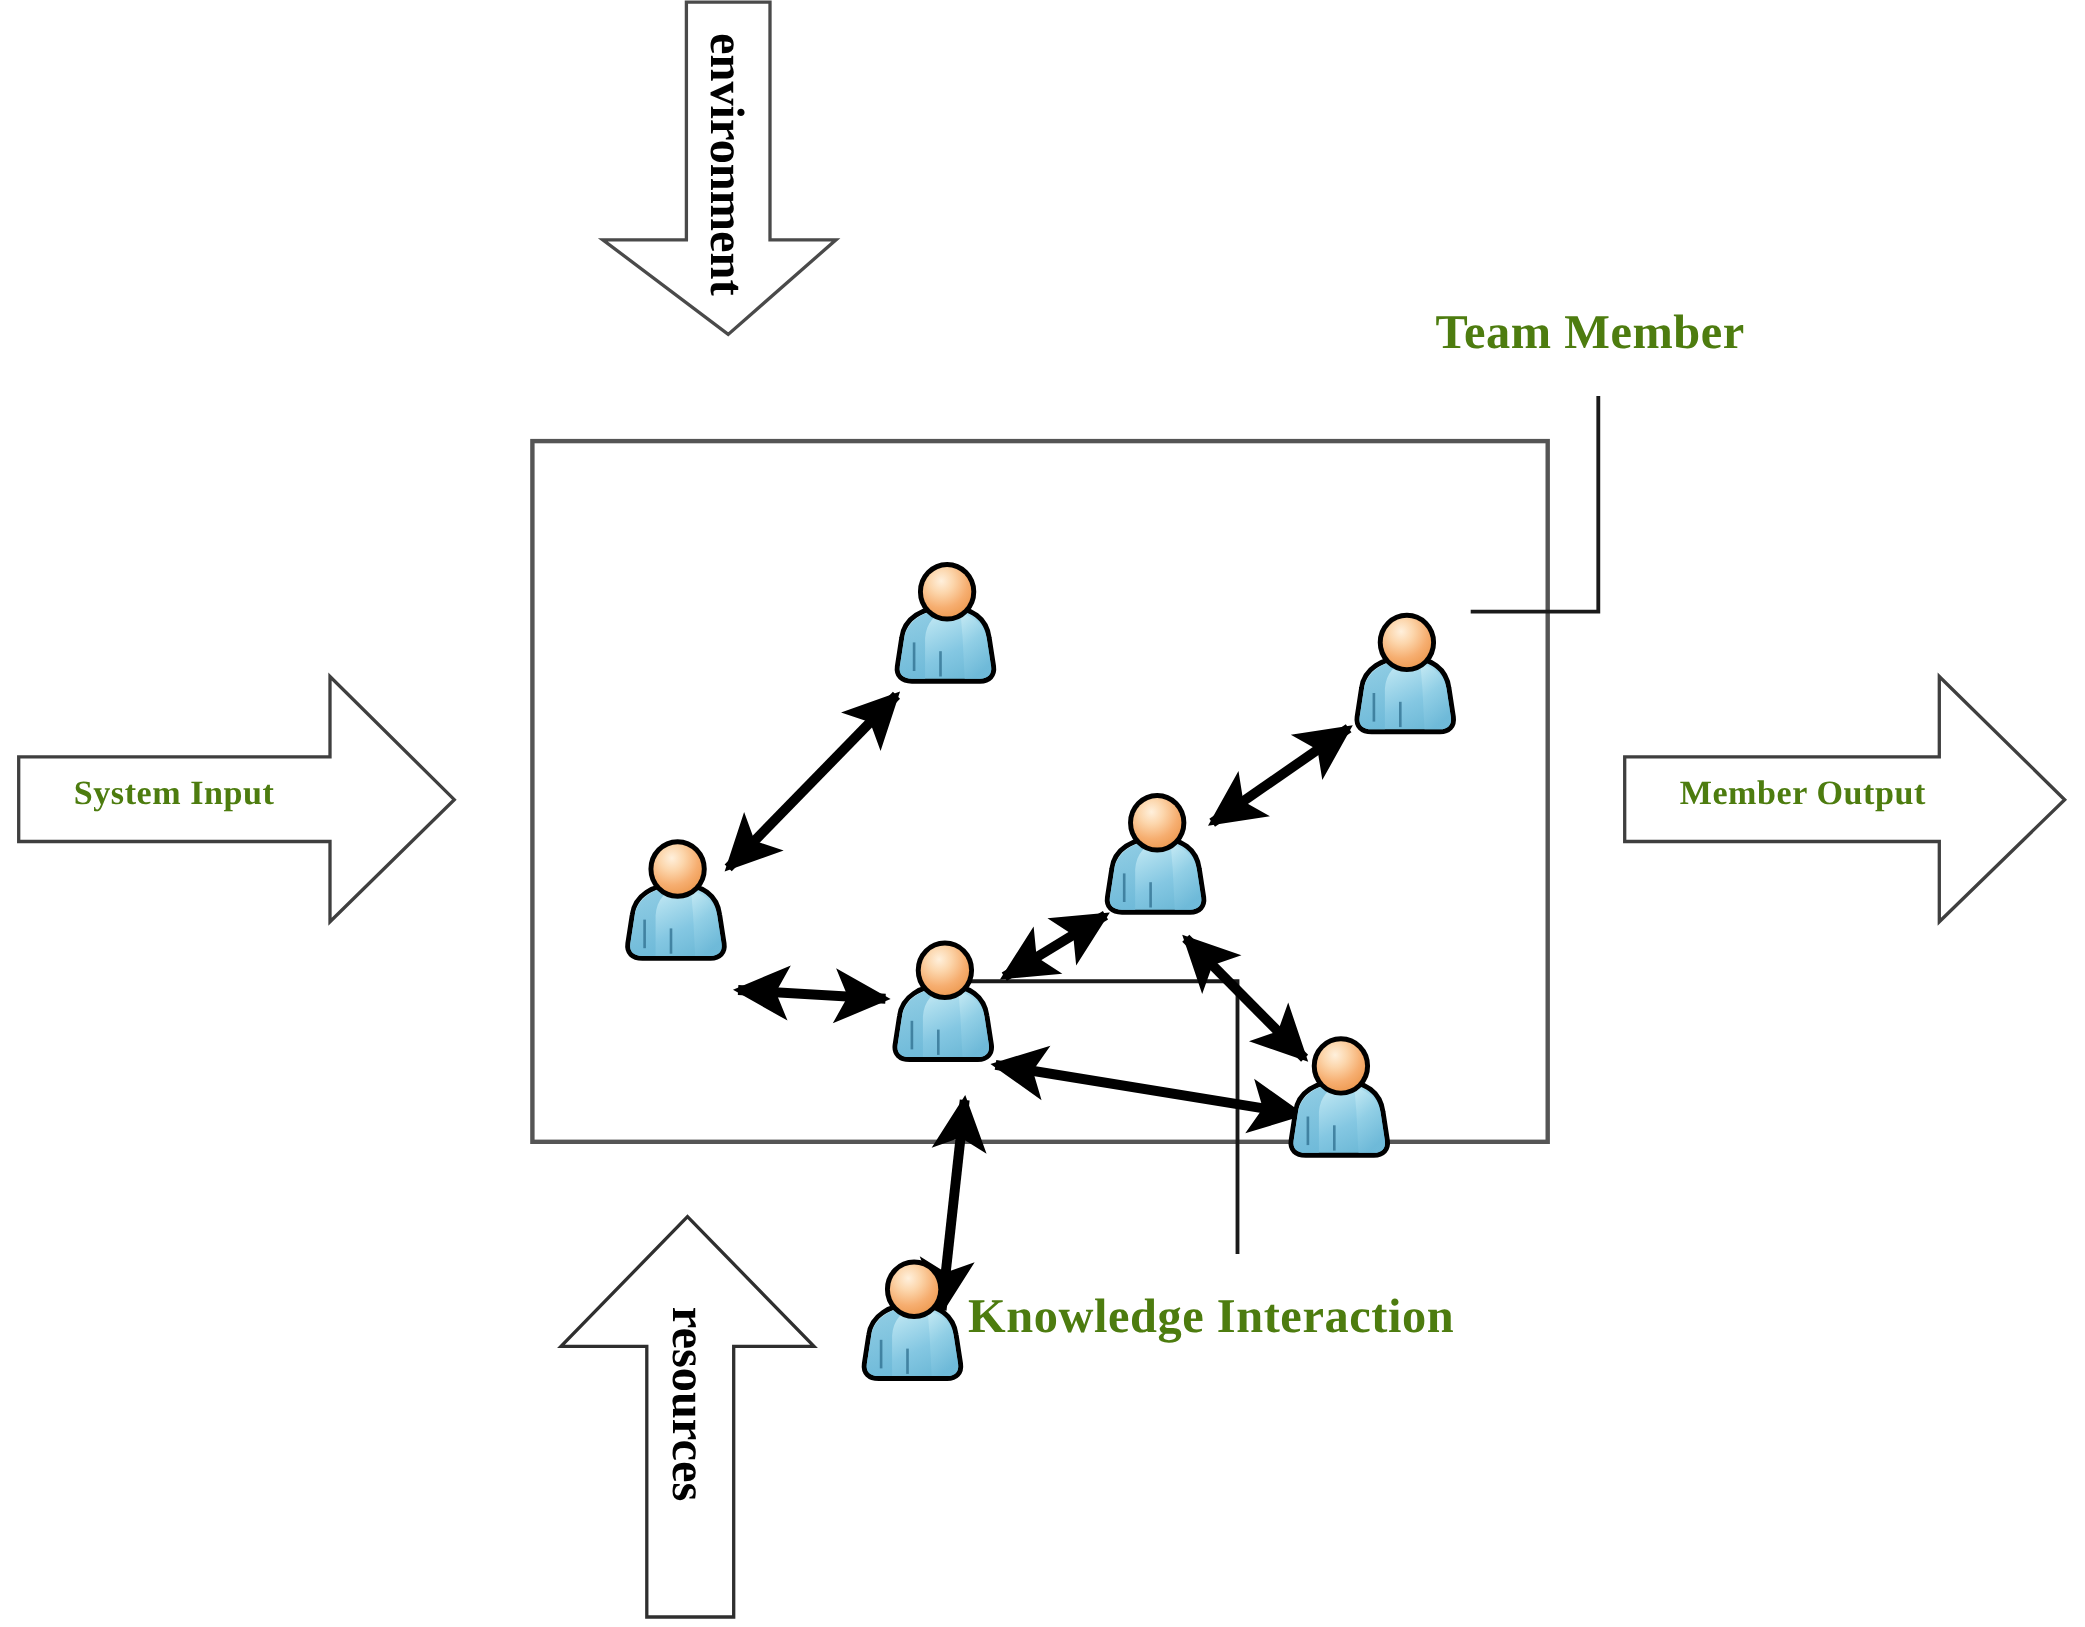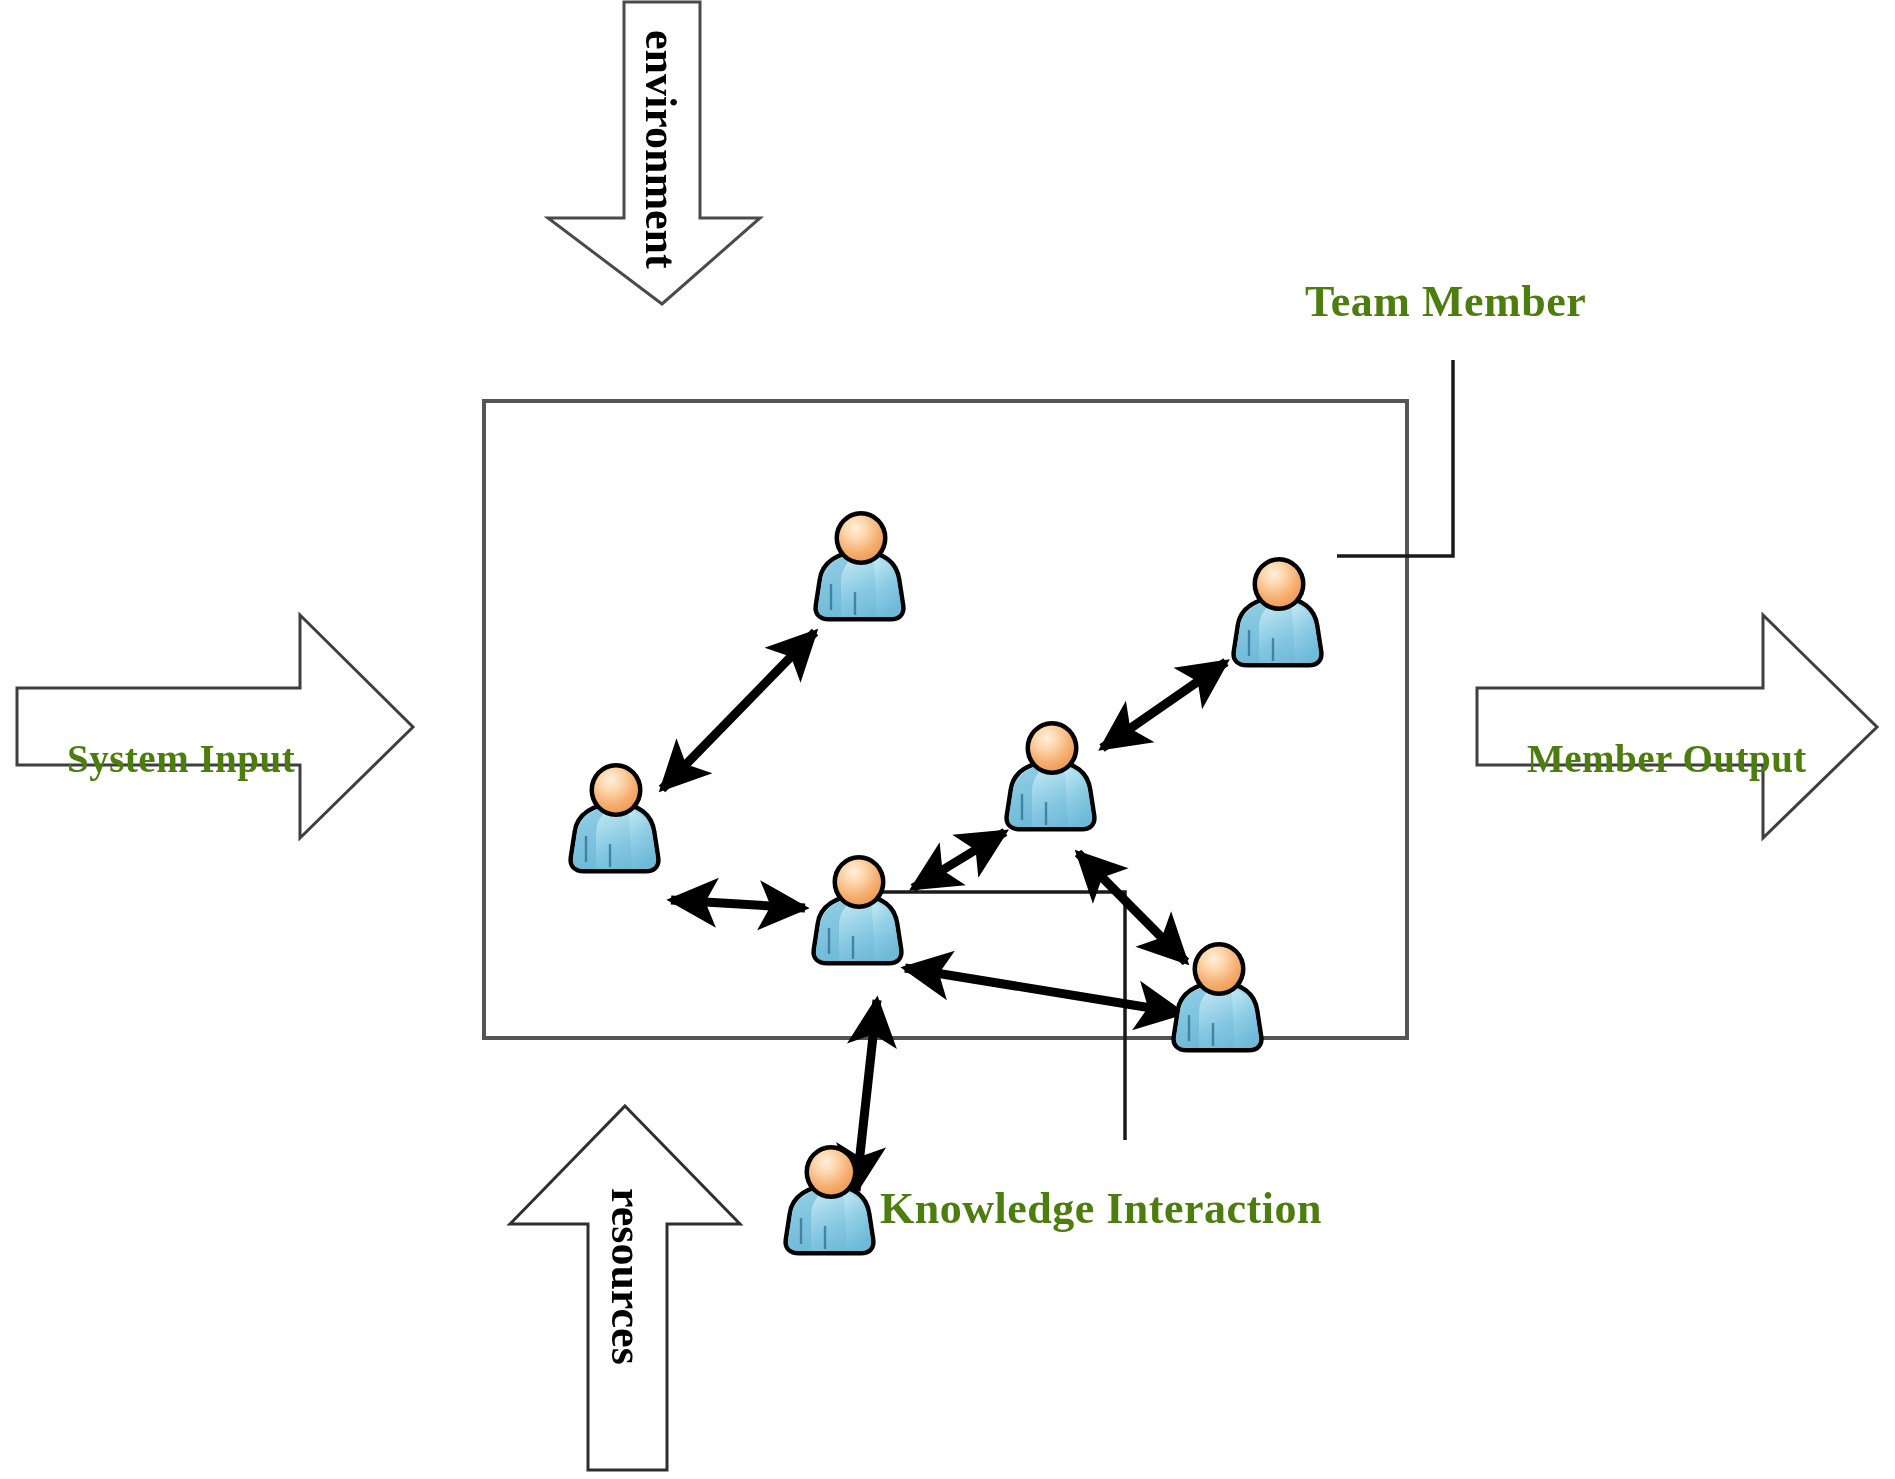--- a/index.html
+++ b/index.html
@@ -25,21 +25,21 @@
   }
   .label {
     position: absolute;
     font-family: "Liberation Serif", "DejaVu Serif", serif;
     font-weight: bold;
     color: #4d7c0f;
     white-space: nowrap;
     line-height: 1;
   }
   .label-big   { font-size: 44px; letter-spacing: 0.5px; }
-  .label-arrow { font-size: 39px; letter-spacing: 0.5px; margin-top: 34px; }
+  .label-arrow { font-size: 31px; letter-spacing: 0.5px; }
   .vlabel {
     position: absolute;
     font-family: "Liberation Serif", "DejaVu Serif", serif;
     font-weight: bold;
     color: #000000;
     white-space: nowrap;
     line-height: 1;
     font-size: 44px;
     transform-origin: 0 0;
   }
@@ -174,15 +174,15 @@
   <div class="vlabel" style="left:682px; top:30px; transform: rotate(90deg);">environment</div>
 
   <div class="label label-arrow" style="left:67px; top:705px;">System Input</div>
 
   <div class="label label-arrow" style="left:1527px; top:705px;">Member Output</div>
 
   <div class="vlabel" style="left:648px; top:1188px; transform: rotate(90deg);">resources</div>
 
   <div class="label label-big" style="left:1305px; top:280px;">Team Member</div>
 
-  <div class="label label-big" style="left:880px; top:1175px;margin-top:12px;">Knowledge Interaction</div>
+  <div class="label label-big" style="left:880px; top:1175px;">Knowledge Interaction</div>
 
 </div>
 
 </body></html>

